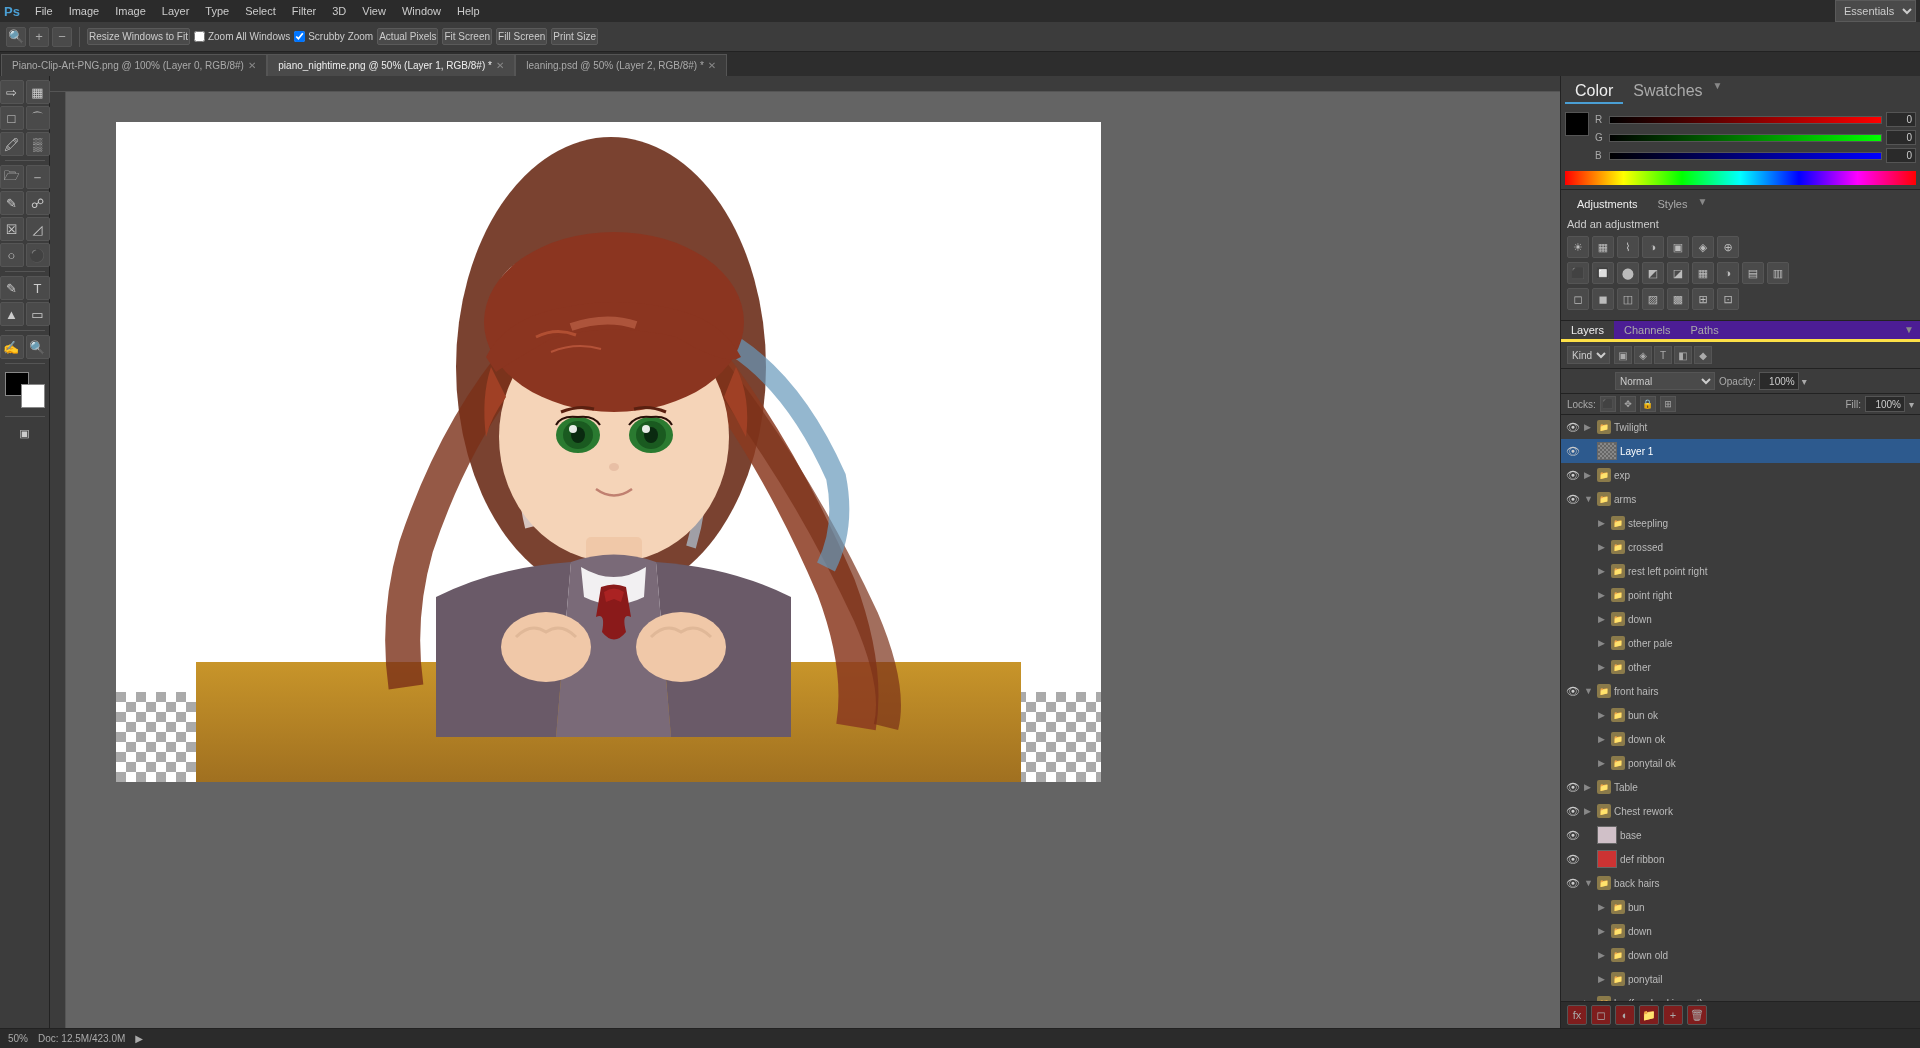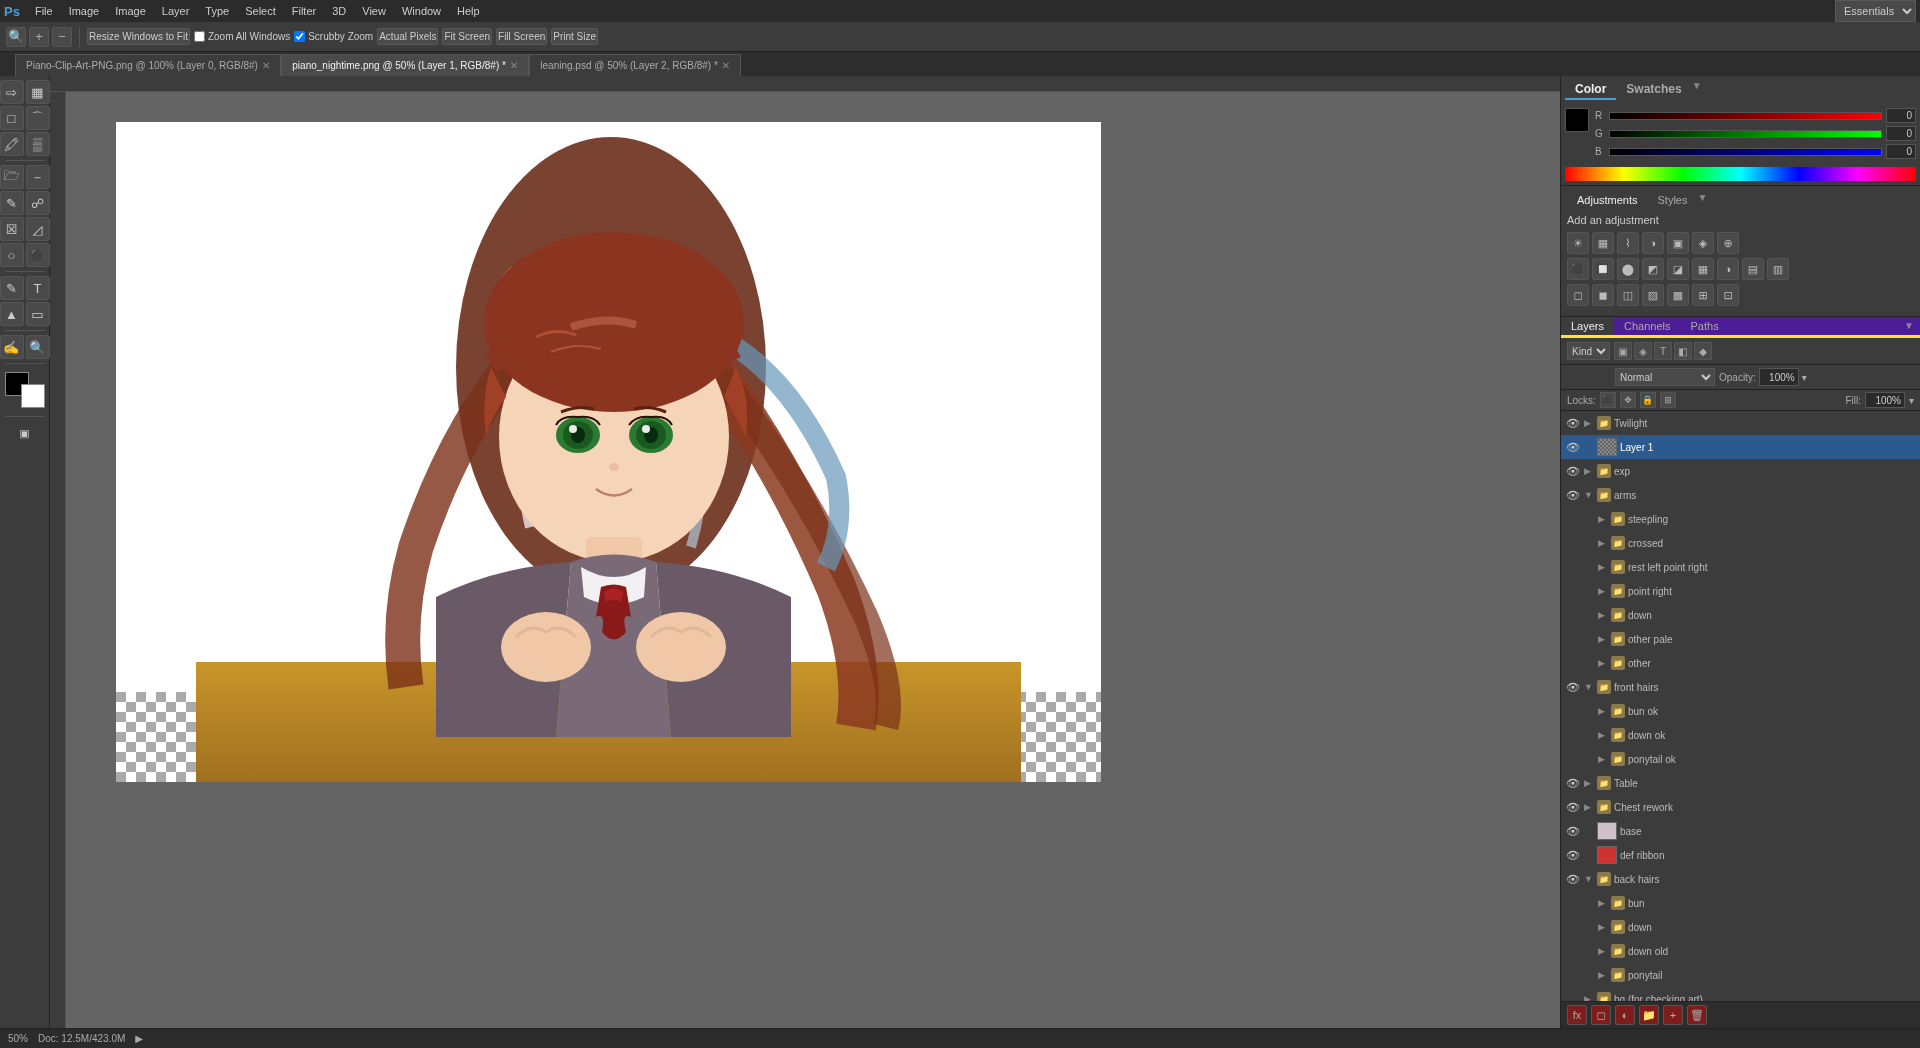--- a/index.html
+++ b/index.html
@@ -14,21 +14,21 @@
     #toolbar { display: flex; align-items: center; background: #3c3c3c; height: 30px; border-bottom: 1px solid #222; padding: 0 6px; gap: 4px; }
     .tb-btn { background: #4a4a4a; border: 1px solid #5a5a5a; color: #ccc; padding: 2px 1px; font-size: 10px; cursor: pointer; border-radius: 2px; }
     .tb-sep { width: 1px; height: 20px; background: #555; margin: 0 3px; }
     .tb-checkbox { display: flex; align-items: center; gap: 3px; font-size: 10px; color: #ccc; }
     .tb-checkbox input { width: 11px; height: 11px; }
     .zoom-controls { display: flex; align-items: center; gap: 3px; }
     .zoom-icon { width: 20px; height: 20px; background: #4a4a4a; border: 1px solid #555; border-radius: 2px; display: flex; align-items: center; justify-content: center; cursor: pointer; color: #aaa; font-size: 13px; }
     .essentials-select { margin-left: auto; background: #4a4a4a; border: 1px solid #5a5a5a; color: #ccc; font-size: 11px; height: 22px; padding: 0 4px; }
 
     
-    #tabs { display: flex; align-items: flex-end; background: #2d2d2d; height: 24px; padding-left: 15px; text-align: right; }
+    #tabs { display: flex; align-items: flex-end; background: #2d2d2d; height: 24px; padding-left: 1px; text-align: right; }
     .tab { display: flex; align-items: center; gap: 4px; padding: 3px 10px; background: #3c3c3c; border-top: 1px solid #555; border-left: 1px solid #555; border-right: 1px solid #555; font-size: 10px; color: #aaa; cursor: pointer; height: 22px; }
     .tab.active { background: #4a4a4a; color: #eee; }
     .tab .close-btn { color: #888; font-size: 10px; cursor: pointer; }
 
     
     #main { display: flex; height: calc(1048px - 22px - 30px - 24px - 20px); }
 
     
     #toolbox { width: 50px; background: #3c3c3c; border-right: 1px solid #222; display: flex; flex-direction: column; align-items: center; padding: 4px 2px; gap: 2px; }
     .tool-btn { width: 24px; height: 24px; background: #4a4a4a; border: 1px solid #555; border-radius: 2px; cursor: pointer; display: flex; align-items: center; justify-content: center; color: #ccc; font-size: 13px; }
@@ -38,21 +38,21 @@
     .color-fg { width: 24px; height: 24px; background: #000; border: 1px solid #888; position: absolute; top: 0; left: 0; cursor: pointer; }
     .color-bg { width: 24px; height: 24px; background: #fff; border: 1px solid #888; position: absolute; bottom: 0; right: 0; cursor: pointer; }
     .quick-mask { width: 24px; height: 24px; display: flex; align-items: center; justify-content: center; }
 
     
     #right-panel { width: 360px; background: #3c3c3c; border-left: 1px solid #222; display: flex; flex-direction: column; }
 
     
     #color-panel { background: #3c3c3c; border-bottom: 1px solid #222; padding: 4px; }
     .panel-tabs { display: flex; gap: 0; margin-bottom: 6px; }
-    .panel-tab { padding: 2px 10px; font-size: 12px; color: #aaa; cursor: pointer; border-bottom: 2px solid transparent; font-weight: bold; }
+    .panel-tab { padding: 2px 10px; font-size: 16px; color: #aaa; cursor: pointer; border-bottom: 2px solid transparent; }
     .panel-tab.active { color: #eee; border-bottom: 2px solid #4a9fd4; }
     .rgb-row { display: flex; align-items: center; gap: 4px; margin-bottom: 3px; }
     .rgb-label { font-size: 10px; color: #aaa; width: 10px; }
     .rgb-bar { flex: 1; height: 8px; border: 1px solid #555; position: relative; }
     .rgb-bar-r { background: linear-gradient(to right, #000, #ff0000); }
     .rgb-bar-g { background: linear-gradient(to right, #000, #00ff00); }
     .rgb-bar-b { background: linear-gradient(to right, #000, #0000ff); }
     .rgb-val { width: 30px; font-size: 10px; text-align: right; color: #ccc; background: #2a2a2a; border: 1px solid #555; padding: 1px 3px; }
     .color-spectrum { width: 100%; height: 14px; background: linear-gradient(to right, #ff0000, #ffff00, #00ff00, #00ffff, #0000ff, #ff00ff, #ff0000); margin-top: 3px; cursor: pointer; }
     .black-preview { width: 24px; height: 24px; background: #000; border: 1px solid #555; }

